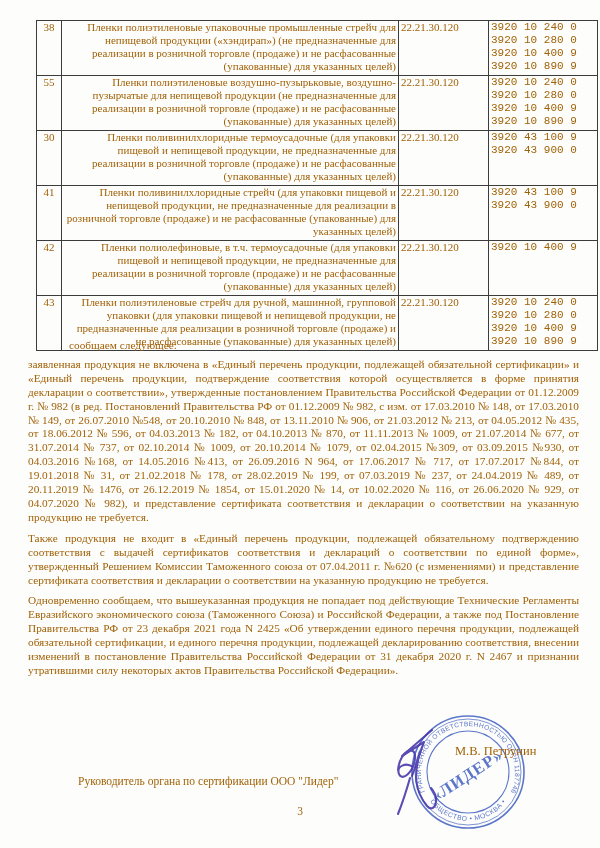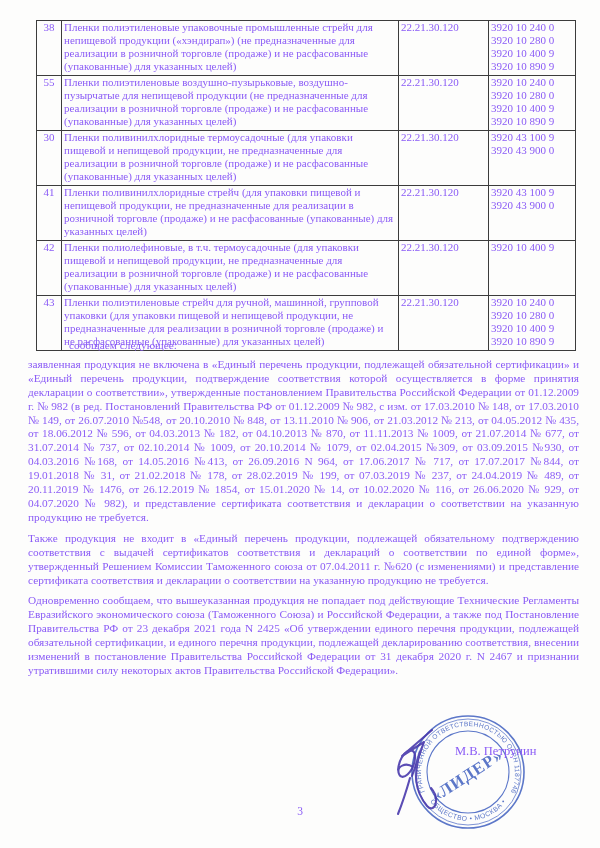--- a/index.html
+++ b/index.html
@@ -2,42 +2,42 @@
 <html><head>
 <meta charset="utf-8">
 <style>
   * { box-sizing: border-box; }
   html,body { margin:0; padding:0; background:#e8e8e8; }
   .page {
     position: relative;
     width: 600px; height: 848px;
     margin: 0 auto;
     background: #fdfdfc;
-    color: #8b5cf6;
+    color: #a16207;
     font-family: "Liberation Serif", "DejaVu Serif", serif;
     overflow: hidden;
   }
 
   
   table.products {
     position: absolute; left: 36px; top: 20px;
     width: 539px;
     border-collapse: collapse;
     font-size: 11px; line-height: 13px;
     table-layout: fixed;
   }
   table.products td {
     border: 1px solid #3c3c3c;
     vertical-align: top;
     padding: 0 2px 2px 2px;
   }
   td.c-num   { width: 25px;  text-align: center; }
-  td.c-desc  { width: 337px; padding: 0 5px 2px 6px; }
+  td.c-desc  { width: 337px; padding: 0 5px 2px 6px; text-align: right; }
   td.c-code  { width: 90px;  text-align: left; }
-  td.c-tnved { width: 87px;  padding-left: 11px; white-space: pre-line; }
+  td.c-tnved { width: 109px;  padding-left: 11px; white-space: pre-line; font-family: Liberation Mono, monospace; }
 
   
   .bodytext {
     position: absolute; left: 28px; top: 339px; width: 551px;
     font-size: 11.3px; line-height: 13.9px;
     text-align: justify;
   }
   .bodytext p { margin: 0 0 7px 0; }
   .bodytext p.intro { text-indent: 41px; text-align: left; margin-bottom: 5px; }
 
@@ -125,20 +125,21 @@
     </tbody>
   </table>
 
   <div class="bodytext">
     <p class="intro">сообщаем следующее:</p>
     <p>заявленная продукция не включена в «Единый перечень продукции, подлежащей обязательной сертификации» и «Единый перечень продукции, подтверждение соответствия которой осуществляется в форме принятия декларации о соответствии», утвержденные постановлением Правительства Российской Федерации от 01.12.2009 г. № 982 (в ред. Постановлений Правительства РФ от 01.12.2009 № 982, с изм. от 17.03.2010 № 148, от 17.03.2010 № 149, от 26.07.2010 №548, от 20.10.2010 № 848, от 13.11.2010 № 906, от 21.03.2012 № 213, от 04.05.2012 № 435, от 18.06.2012 № 596, от 04.03.2013 № 182, от 04.10.2013 № 870, от 11.11.2013 № 1009, от 21.07.2014 № 677, от 31.07.2014 № 737, от 02.10.2014 № 1009, от 20.10.2014 № 1079, от 02.04.2015 №309, от 03.09.2015 №930, от 04.03.2016 №168, от 14.05.2016 №413, от 26.09.2016 N 964, от 17.06.2017 № 717, от 17.07.2017 №844, от 19.01.2018 № 31, от 21.02.2018 № 178, от 28.02.2019 № 199, от 07.03.2019 № 237, от 24.04.2019 № 489, от 20.11.2019 № 1476, от 26.12.2019 № 1854, от 15.01.2020 № 14, от 10.02.2020 № 116, от 26.06.2020 № 929, от 04.07.2020 № 982), и представление сертификата соответствия и декларации о соответствии на указанную продукцию не требуется.</p>
     <p>Также продукция не входит в «Единый перечень продукции, подлежащей обязательному подтверждению соответствия с выдачей сертификатов соответствия и деклараций о соответствии по единой форме», утвержденный Решением Комиссии Таможенного союза от 07.04.2011 г. №620 (с изменениями) и представление сертификата соответствия и декларации о соответствии на указанную продукцию не требуется.</p>
     <p>Одновременно сообщаем, что вышеуказанная продукция не попадает под действующие Технические Регламенты Евразийского экономического союза (Таможенного Союза) и Российской Федерации, а также под Постановление Правительства РФ от 23 декабря 2021 года N 2425 «Об утверждении единого перечня продукции, подлежащей обязательной сертификации, и единого перечня продукции, подлежащей декларированию соответствия, внесении изменений в постановление Правительства Российской Федерации от 31 декабря 2020 г. N 2467 и признании утратившими силу некоторых актов Правительства Российской Федерации».</p>
   </div>
 
+  <div class="sign-title">Руководитель органа по сертификации ООО "Лидер"</div>
   <div class="sign-name">М.В. Петрунин</div>
 
   <svg class="stamp" viewBox="0 0 124 124">
     <defs>
       <path id="arcTop" d="M 19,82 A 47,47 0 1 1 105,82" fill="none"></path>
       <path id="arcBottom" d="M 23,90 A 47,47 0 0 0 101,90" fill="none"></path>
     </defs>
     <circle cx="62" cy="62" r="56" fill="none" stroke="#4060c0" stroke-width="1.6"></circle>
     <circle cx="62" cy="62" r="53" fill="none" stroke="#4060c0" stroke-width="0.8"></circle>
     <circle cx="62" cy="62" r="41" fill="none" stroke="#4060c0" stroke-width="1.1"></circle>

